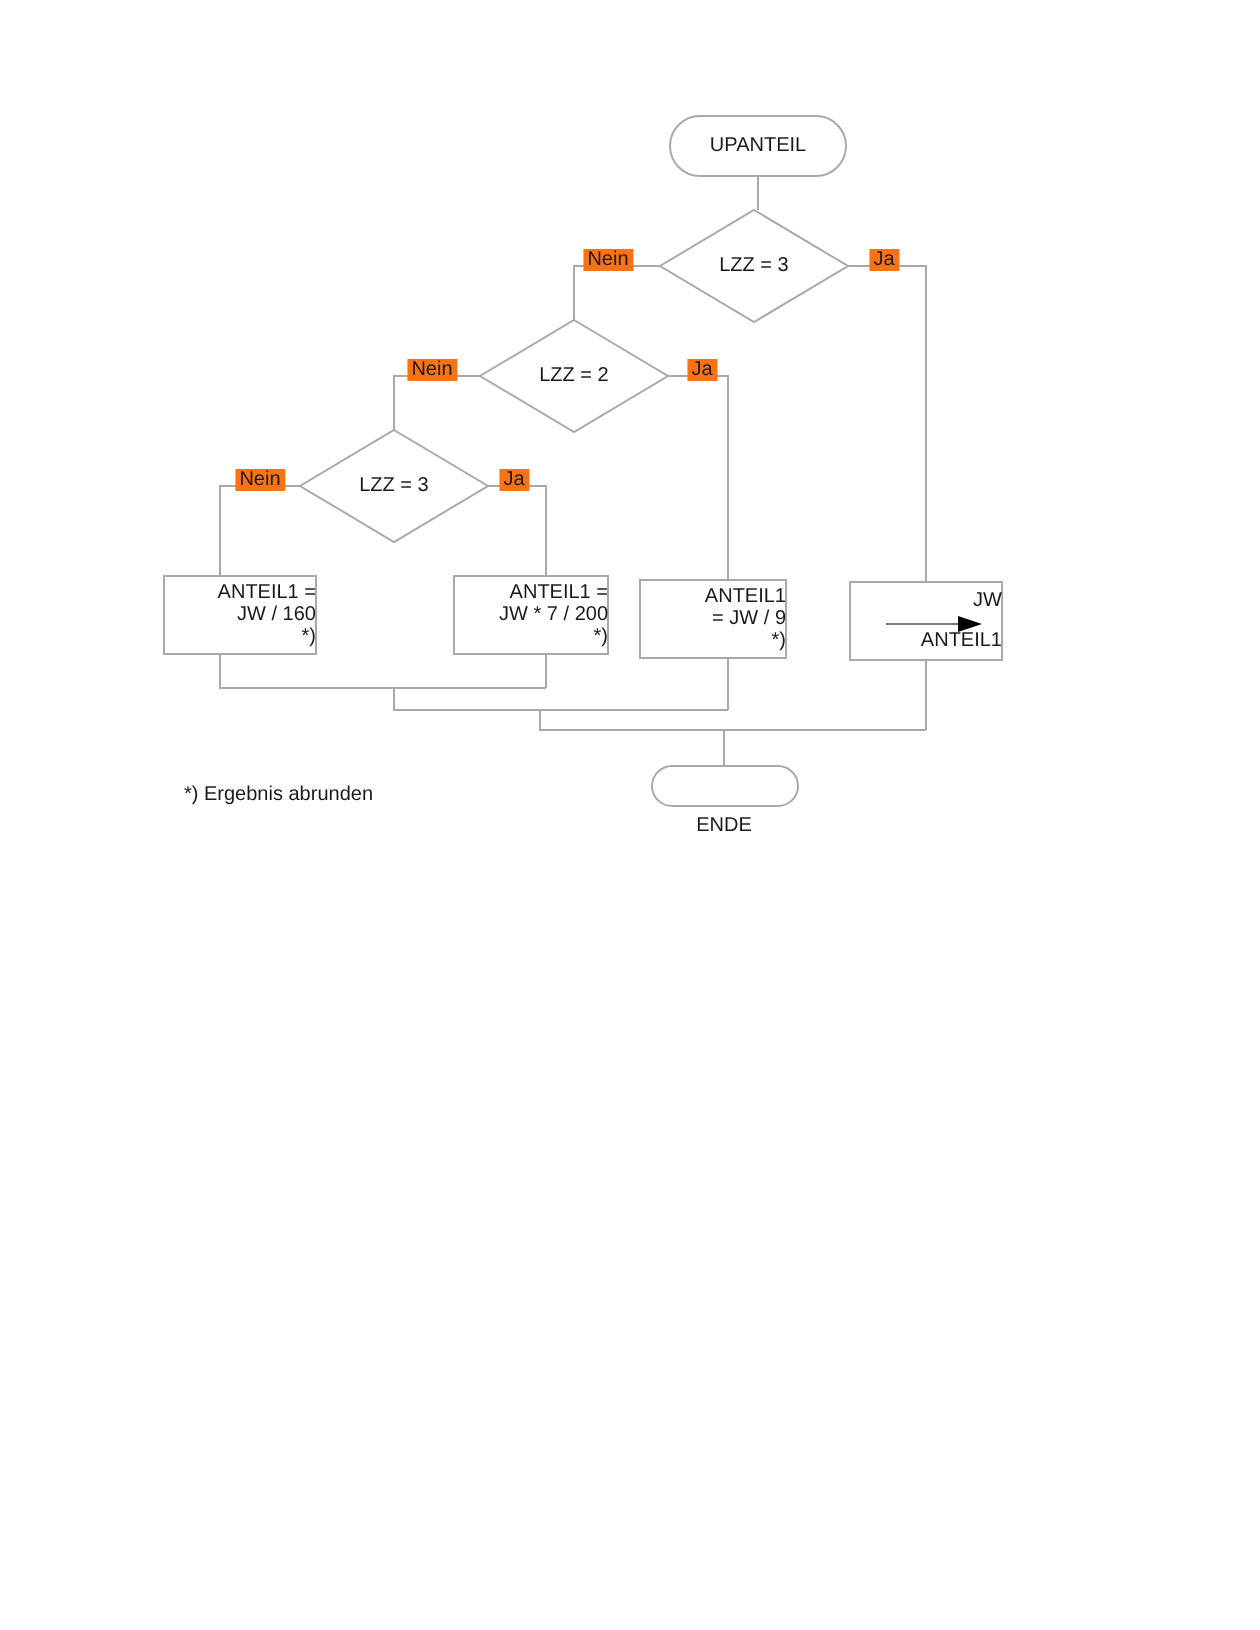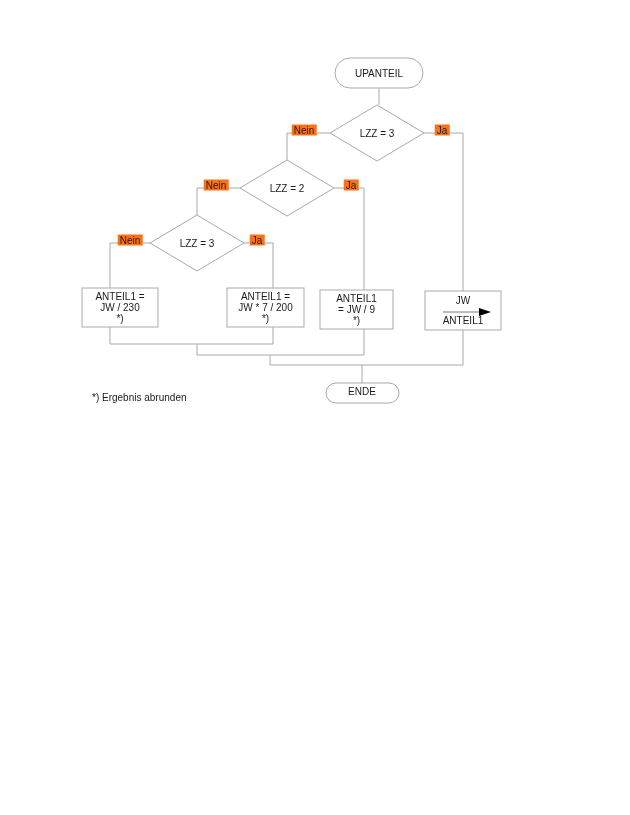--- a/index.html
+++ b/index.html
@@ -42,21 +42,21 @@
     transform: translate(-50%, -50%);
   }
   .edge-lbl {
     background: #f97316;
     padding: 0 2px;
   }
   .proc-text {
     position: absolute;
     display: flex;
     flex-direction: column;
-    align-items: center;
+    align-items: flex-end;
     justify-content: center;
     text-align: center;
     font-size: 10px;
     line-height: 11px;
     color: #1a1a1a;
   }
   .proc-text .spacer {
     height: 9px;
   }
   .note {
@@ -113,21 +113,21 @@
 
   <div class="lbl center edge-lbl" style="left:304px; top:130px;">Nein</div>
   <div class="lbl center edge-lbl" style="left:442px; top:130px;">Ja</div>
   <div class="lbl center edge-lbl" style="left:216px; top:185px;">Nein</div>
   <div class="lbl center edge-lbl" style="left:351px; top:185px;">Ja</div>
   <div class="lbl center edge-lbl" style="left:130px; top:240px;">Nein</div>
   <div class="lbl center edge-lbl" style="left:257px; top:240px;">Ja</div>
 
   <div class="proc-text" style="left:82px; top:288px; width:76px; height:39px;">
     <span>ANTEIL1 =</span>
-    <span>JW / 230</span>
+    <span>JW / 160</span>
     <span>*)</span>
   </div>
 
   <div class="proc-text" style="left:227px; top:288px; width:77px; height:39px;">
     <span>ANTEIL1 =</span>
     <span>JW * 7 / 200</span>
     <span>*)</span>
   </div>
 
   <div class="proc-text" style="left:320px; top:290px; width:73px; height:39px;">
@@ -135,17 +135,17 @@
     <span>= JW / 9</span>
     <span>*)</span>
   </div>
 
   <div class="proc-text" style="left:425px; top:291px; width:76px; height:39px;">
     <span>JW</span>
     <span class="spacer"></span>
     <span>ANTEIL1</span>
   </div>
 
-  <div class="lbl center" style="left:362px; top:391px;">ENDE</div>
+  <div class="lbl center" style="left:362px; top:413px;">ENDE</div>
 
   <div class="lbl" style="left:92px; top:392px;">*) Ergebnis abrunden</div>
 
 </div>
 
 </body></html>

